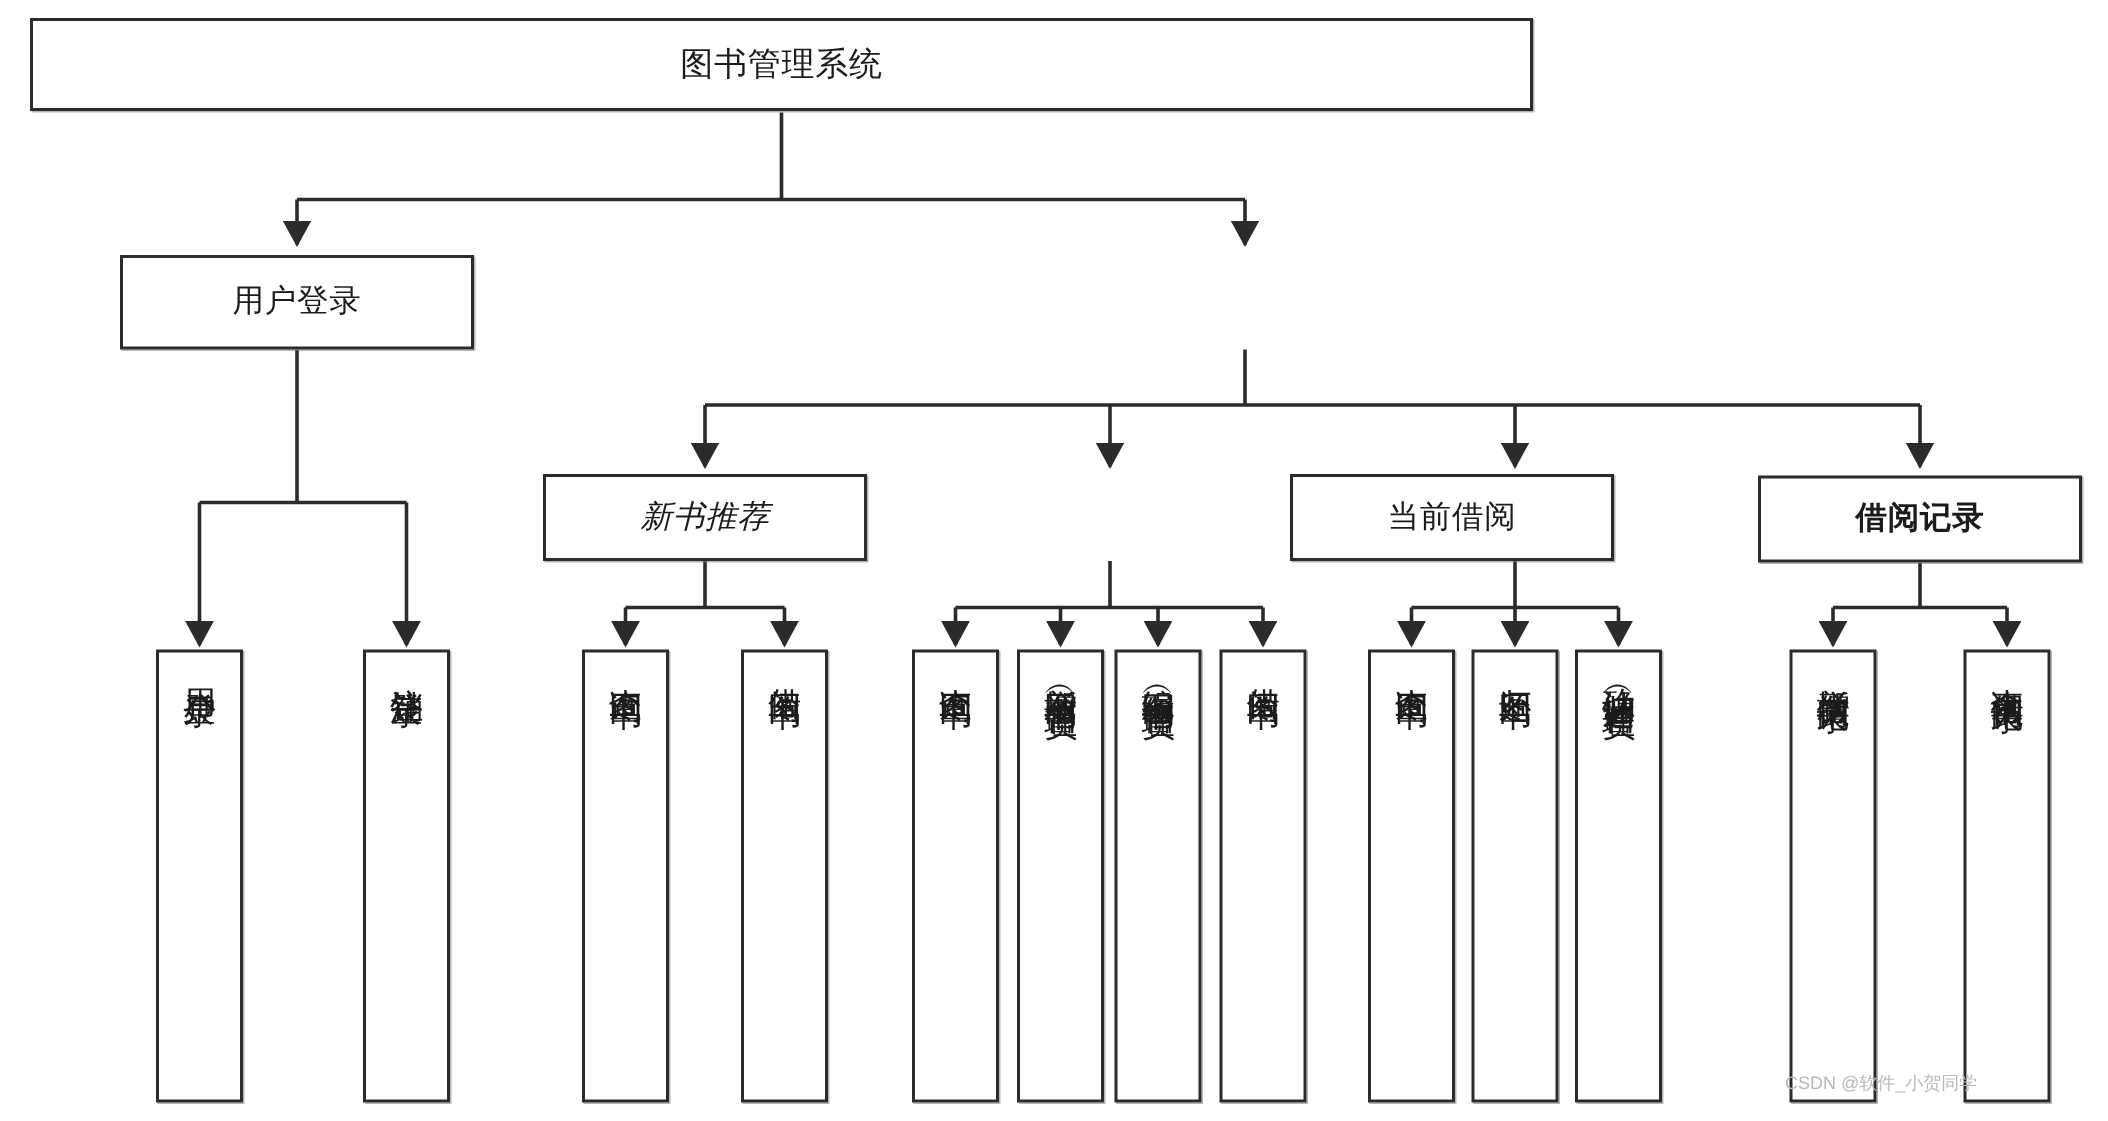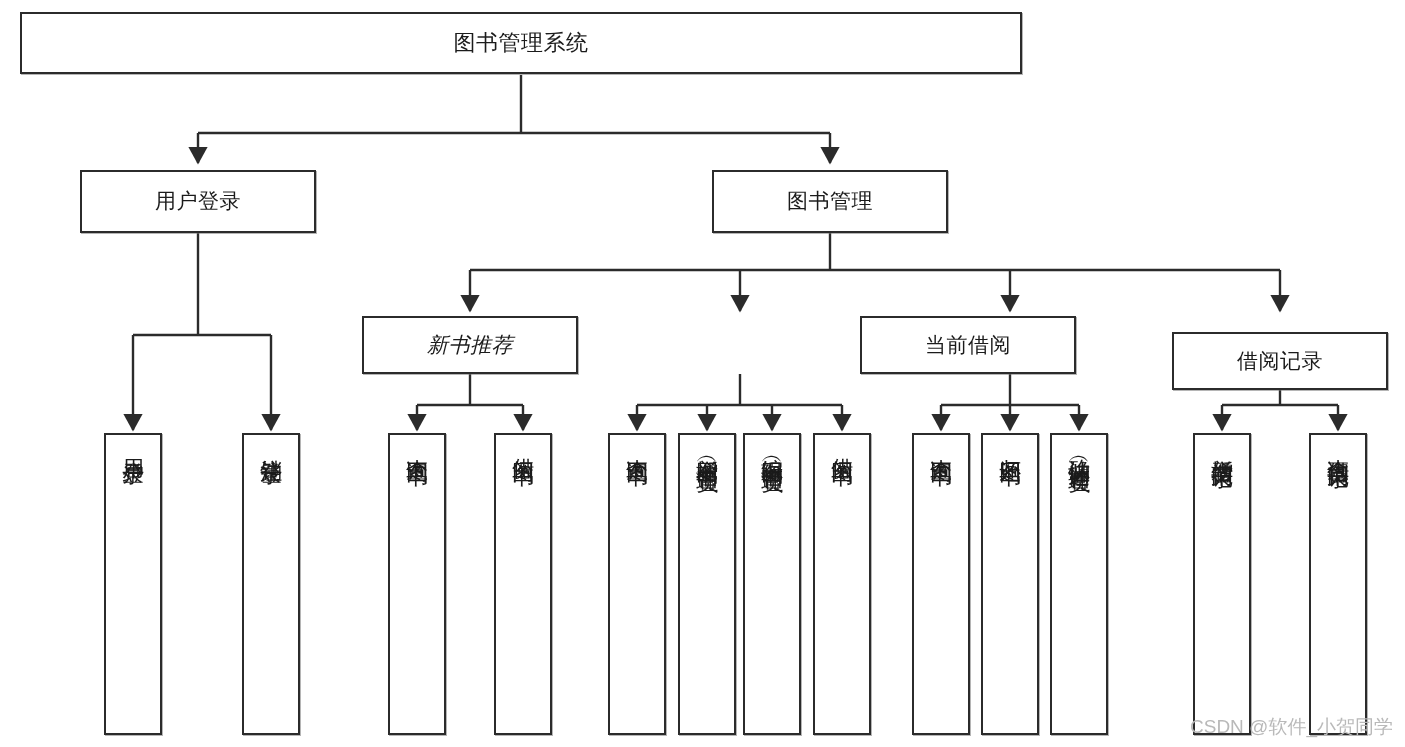--- a/index.html
+++ b/index.html
@@ -60,21 +60,21 @@
     text-orientation: upright;
     font-size: 22px;
     line-height: 1.02;
     letter-spacing: 2px;
     white-space: nowrap;
   }
   .watermark {
     position: absolute;
     left: 1190px;
     top: 714px;
-    font-size: 19px;
+    font-size: 12px;
     color: #b9b9b9;
     white-space: nowrap;
     font-family: "Liberation Sans", "DejaVu Sans", sans-serif;
   }
 </style>
 </head>
 <body>
 
 <div id="canvas">
 
@@ -129,34 +129,31 @@
   </svg>
 
   <div class="node horiz root" style="left:20px; top:12px; width:1002px; height:62px;">
     <span class="label">图书管理系统</span>
   </div>
 
   <div class="node horiz" style="left:80px; top:170px; width:236px; height:63px;">
     <span class="label">用户登录</span>
   </div>
 
-  <div class="node horiz" style="left:712px; top:170px; width:236px; height:63px;">
-    <span class="label">图书管理</span>
-  </div>
 
   <div class="node horiz" style="left:362px; top:316px; width:216px; height:58px;font-style:italic;">
     <span class="label">新书推荐</span>
   </div>
 
 
   <div class="node horiz" style="left:860px; top:316px; width:216px; height:58px;">
     <span class="label">当前借阅</span>
   </div>
 
-  <div class="node horiz" style="left:1172px; top:332px; width:216px; height:58px;">
+  <div class="node horiz" style="left:1172px; top:317px; width:216px; height:58px;font-weight:bold;">
     <span class="label">借阅记录</span>
   </div>
 
   <div class="node vert" style="left:104px; top:433px; width:58px; height:302px;">
     <span class="label">用户登录</span>
   </div>
 
   <div class="node vert" style="left:242px; top:433px; width:58px; height:302px;">
     <span class="label">注销登录</span>
   </div>

